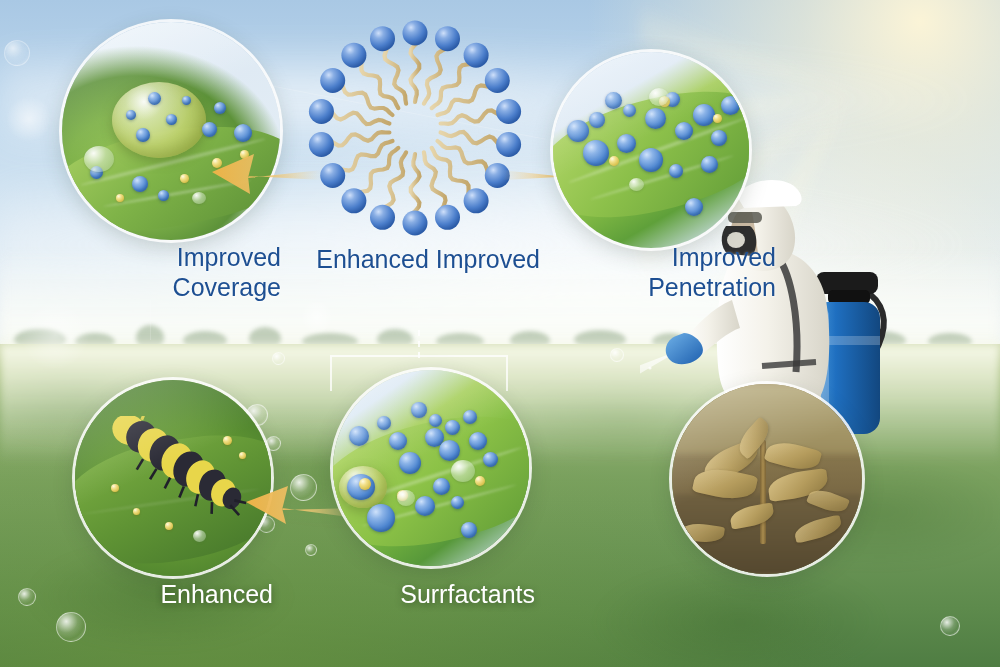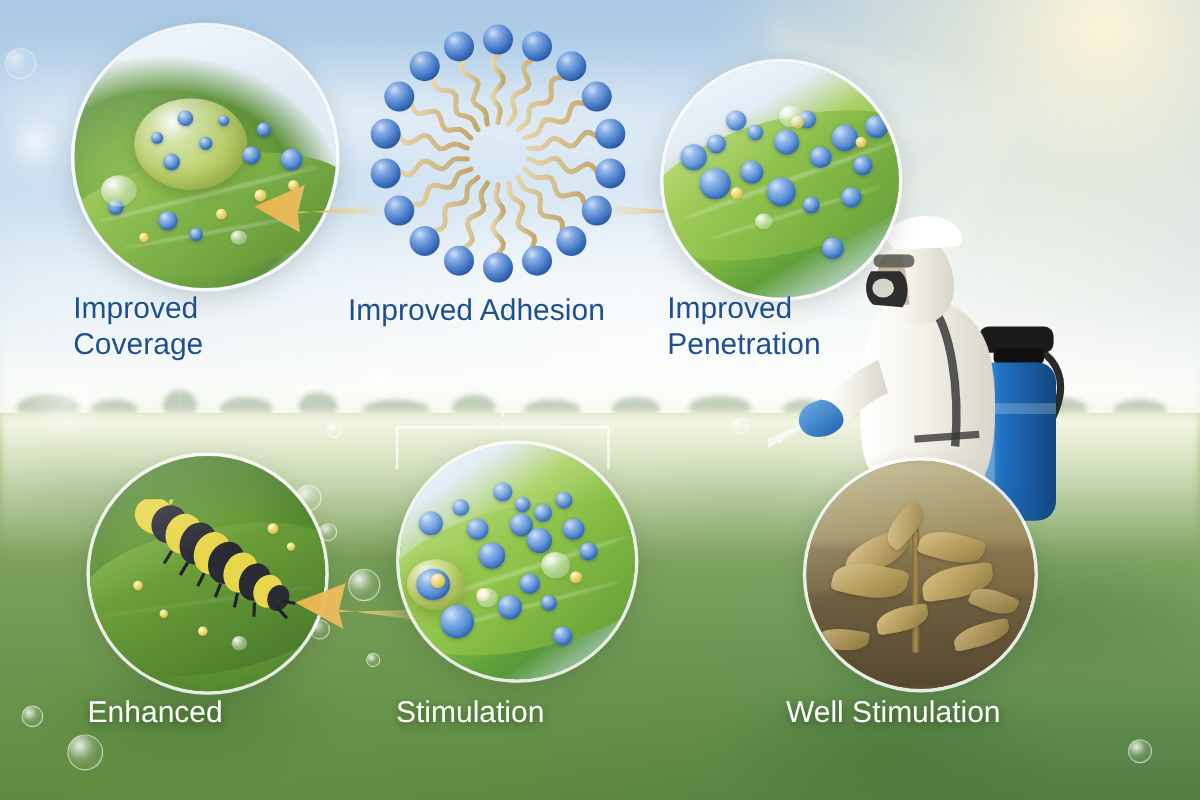--- a/index.html
+++ b/index.html
@@ -114,21 +114,21 @@
   
   .arrow{position:absolute;}
 
   
   .micelle{position:absolute;}
 
   
   .farmer{position:absolute;}
 
   
-  .label{position:absolute;text-align:left;line-height:1.18;white-space:pre-line;}
+  .label{position:absolute;text-align:right;line-height:1.18;white-space:pre-line;}
   .label.top{color:#1d4f92;font-size:25px;font-weight:400;
              text-shadow:0 1px 3px rgba(255,255,255,.85);}
   .label.bottom{color:#ffffff;font-size:25px;font-weight:400;
              text-shadow:0 2px 6px rgba(30,50,20,.55);}
 
   
   .bracket{position:absolute;border:2px solid rgba(255,255,255,.75);border-bottom:none;}
   .dash{position:absolute;border-left:2px dashed rgba(255,255,255,.8);}
   .thinline{position:absolute;background:rgba(255,255,255,.55);}
 </style>
@@ -361,21 +361,21 @@
           <circle cx="53.9" cy="182.8" r="12.5" fill="url(#head)"></circle>
           <circle cx="32.7" cy="157.5" r="12.5" fill="url(#head)"></circle>
           <circle cx="21.4" cy="126.5" r="12.5" fill="url(#head)"></circle>
           <circle cx="21.4" cy="93.5" r="12.5" fill="url(#head)"></circle>
           <circle cx="32.7" cy="62.5" r="12.5" fill="url(#head)"></circle>
           <circle cx="53.9" cy="37.2" r="12.5" fill="url(#head)"></circle>
           <circle cx="82.5" cy="20.7" r="12.5" fill="url(#head)"></circle>
         </g>
     </svg>
   </div>
-  <div class="label top" style="left:290px;top:245px;width:250px;">Improved Adhesion</div>
+  <div class="label top" style="left:290px;top:245px;width:250px;">Enhanced Improved</div>
 
   <div class="arrow" style="left:498px;top:128px;width:122px;height:78px;">
     <svg width="122" height="78" viewBox="0 0 122 78">
       <defs>
         <linearGradient id="ar2" x1="0" y1="0" x2="1" y2="0">
           <stop offset="0" stop-color="#f4d79a" stop-opacity="0"></stop>
           <stop offset=".45" stop-color="#f0c570" stop-opacity=".85"></stop>
           <stop offset="1" stop-color="#edb247"></stop>
         </linearGradient>
       </defs>
@@ -499,35 +499,34 @@
       <div class="bead blue" style="left:100px;top:108px;width:17px;height:17px;"></div>
       <div class="bead blue" style="left:118px;top:126px;width:13px;height:13px;"></div>
       <div class="bead blue" style="left:82px;top:126px;width:20px;height:20px;"></div>
       <div class="bead blue" style="left:128px;top:152px;width:16px;height:16px;"></div>
       <div class="bead yellow" style="left:64px;top:120px;width:11px;height:11px;"></div>
       <div class="bead yellow" style="left:142px;top:106px;width:10px;height:10px;"></div>
       <div class="bead clear" style="left:118px;top:90px;width:24px;height:22px;"></div>
       <div class="bead clear" style="left:64px;top:120px;width:18px;height:16px;"></div>
     </div>
   </div>
-  <div class="label bottom" style="left:330px;top:580px;width:205px;">Stimulation</div>
+  <div class="label bottom" style="left:330px;top:580px;width:205px;">Surrfactants</div>
 
   <div class="node soil" style="left:672px;top:384px;width:190px;height:190px;">
     <div class="inner">
       <div style="position:absolute;left:0;top:0;width:190px;height:70px;
                   background:linear-gradient(180deg,#b5a97a,#9b8c5d);filter:blur(3px);"></div>
       <div style="position:absolute;left:0;top:110px;width:190px;height:80px;
                   background:linear-gradient(180deg,#6f6040,#55482f);filter:blur(2px);"></div>
       <div class="dry-stem" style="left:88px;top:56px;width:6px;height:104px;"></div>
       <div class="dry-leaf" style="left:30px;top:64px;width:58px;height:26px;transform:rotate(-22deg);"></div>
       <div class="dry-leaf" style="left:22px;top:86px;width:62px;height:28px;transform:rotate(12deg);"></div>
       <div class="dry-leaf" style="left:94px;top:60px;width:54px;height:24px;transform:rotate(16deg);"></div>
       <div class="dry-leaf" style="left:96px;top:88px;width:60px;height:26px;transform:rotate(-8deg);"></div>
       <div class="dry-leaf" style="left:62px;top:44px;width:40px;height:20px;transform:rotate(-48deg);"></div>
       <div class="dry-leaf" style="left:58px;top:122px;width:44px;height:20px;transform:rotate(-10deg);"></div>
       <div class="dry-leaf" style="left:8px;top:140px;width:44px;height:18px;transform:rotate(8deg);opacity:.85;"></div>
       <div class="dry-leaf" style="left:122px;top:136px;width:48px;height:18px;transform:rotate(-14deg);opacity:.85;"></div>
       <div class="dry-leaf" style="left:136px;top:108px;width:40px;height:18px;transform:rotate(22deg);opacity:.8;"></div>
     </div>
   </div>
-  <div class="label bottom" style="left:655px;top:580px;width:230px;">Well Stimulation</div>
 
 </div>
 
 </body></html>

